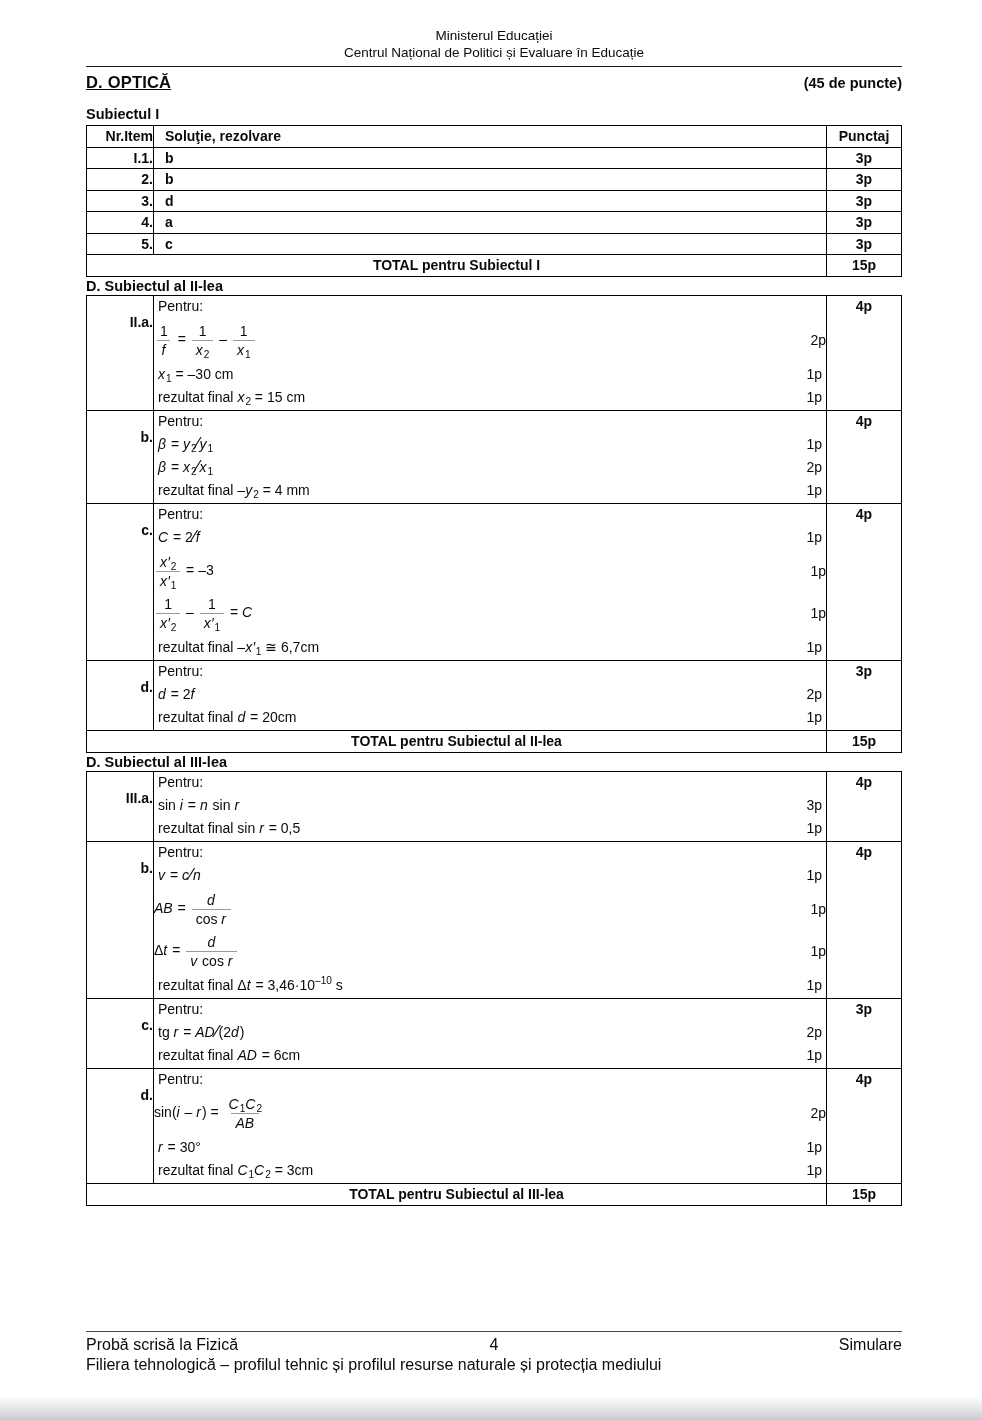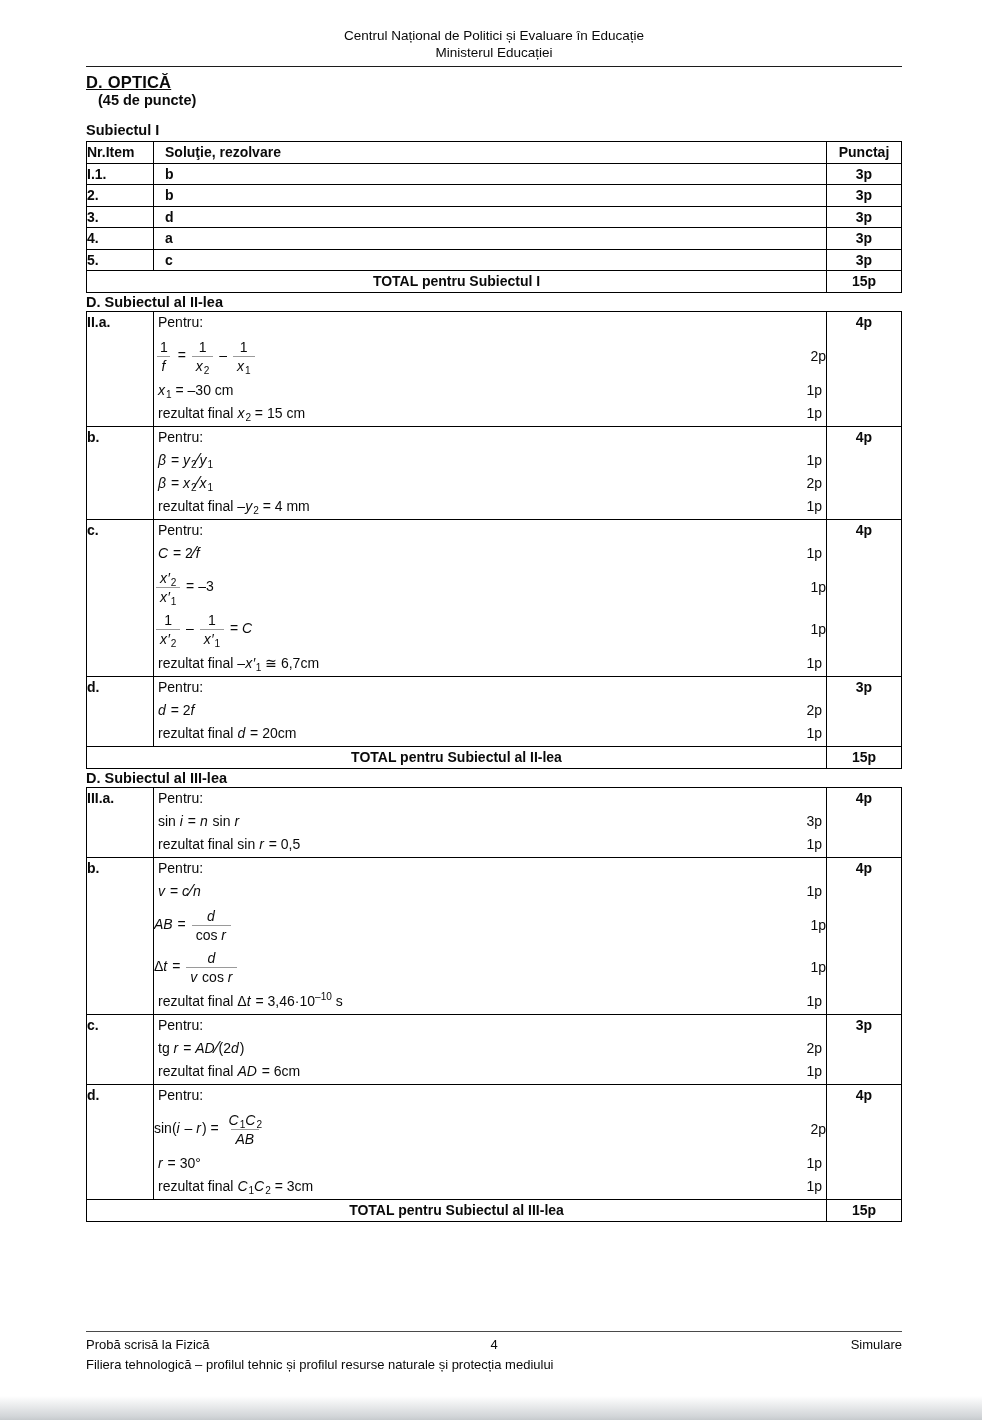--- a/index.html
+++ b/index.html
@@ -6,72 +6,72 @@
   body{
     width:982px;height:1420px;position:relative;background:#ffffff;overflow:hidden;
     font-family:"Liberation Sans","DejaVu Sans",sans-serif;color:#0a0a0a;
     -webkit-font-smoothing:antialiased;
   }
   .content{position:absolute;left:86px;top:0;width:816px;}
 
   
   .doc-header{padding-top:27px;text-align:center;font-size:13.5px;line-height:17px;}
   .header-rule{border:none;border-top:1.6px solid #1c1c1c;margin:5px 0 0 0;}
-  .title-row{display:flex;justify-content:space-between;align-items:baseline;margin-top:6px;flex-direction:column;}
+  .title-row{display:flex;justify-content:space-between;align-items:baseline;margin-top:6px;}
   .doc-title{font-size:16.5px;font-weight:bold;text-decoration:underline;letter-spacing:.2px;}
   .doc-points{font-size:14.5px;font-weight:bold;padding-left:12px;}
   .subj1-heading{font-size:14.5px;font-weight:bold;margin:14px 0 3px 0;}
   .sec-heading{font-size:14.5px;font-weight:bold;margin:1px 0 1px 0;line-height:16px;}
 
   
   table.grid{border-collapse:collapse;width:816px;table-layout:fixed;font-size:14px;}
   .grid th,.grid td{border:1.4px solid #000;padding:0;vertical-align:middle;}
-  .c-item{width:66px;text-align:left;font-weight:bold;}
+  .c-item{width:66px;text-align:right;font-weight:bold;}
   .c-pts{width:74px;text-align:center;font-weight:bold;}
   .c-sol{text-align:left;padding-left:11px;}
   .subj1 th,.subj1 td{height:20.5px;font-weight:bold;}
   .subj1 th.c-sol,.subj1 td.c-sol{padding-left:11px;}
   .c-total{font-weight:bold;text-align:center;padding-left:5px;height:21px;}
 
   
-  .sec-table .c-item{vertical-align:top;padding-top:2px;}
+  .sec-table .c-item{vertical-align:top;padding-top:18px;}
   .sec-table .row-total{vertical-align:top;padding-top:2px;}
   .sol-cell{padding:1px 15px 4px 11px;vertical-align:top;font-weight:normal;}
   .line{display:flex;align-items:center;margin:2px 4px;min-height:21px;}
   .line:first-child{margin-top:0;}
   .line.tall{margin:5px 0;}
   .lc{flex:1;}
   .lp{flex:none;width:36px;text-align:right;align-self:center;}
 
   
   .frac{display:inline-flex;flex-direction:column;align-items:center;vertical-align:middle;text-align:center;margin:1px 2px;line-height:16px;}
   .fnum{padding:0 4px 1px 4px;}
   .fden{border-top:1.4px solid #9a9a9a;padding:1px 4px 0 4px;}
   sub{font-size:.72em;vertical-align:-0.32em;line-height:0;}
   sup{font-size:.72em;vertical-align:.55em;line-height:0;}
   .slash{font-size:1.25em;line-height:0;}
   i{padding-right:1px;}
 
   
-  .doc-footer{position:absolute;left:86px;top:1331px;width:816px;font-size:13px;line-height:19.5px;}
+  .doc-footer{position:absolute;left:86px;top:1331px;width:816px;font-size:16px;line-height:19.5px;}
   .footer-rule{border:none;border-top:1.6px solid #4a4a4a;margin:0 0 3px 0;}
   .footer-row{display:flex;}
   .footer-row .f-left{flex:1;text-align:left;}
   .footer-row .f-center{flex:0 0 40px;text-align:center;}
   .footer-row .f-right{flex:1;text-align:right;}
   .page-bottom-fade{position:absolute;left:0;right:0;bottom:0;height:24px;
     background:linear-gradient(to bottom,rgba(205,209,213,0) 0%,#d2d5d8 85%,#c6cacd 100%);}
 </style>
 </head>
 <body>
 
 <div class="content">
   <div class="doc-header">
+    <div>Ministerul Educației</div>
     <div>Centrul Național de Politici și Evaluare în Educație</div>
-    <div>Ministerul Educației</div>
   </div>
   <hr class="header-rule">
 
   <div class="title-row">
     <span class="doc-title">D. OPTICĂ</span>
     <span class="doc-points">(45 de puncte)</span>
   </div>
 
   <div class="subj1-heading">Subiectul I</div>
   <table class="grid subj1">

